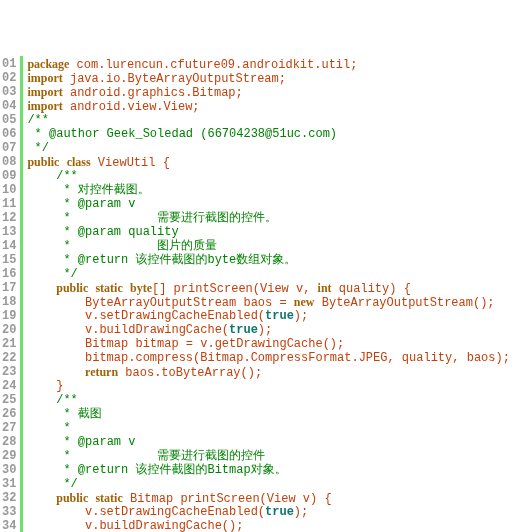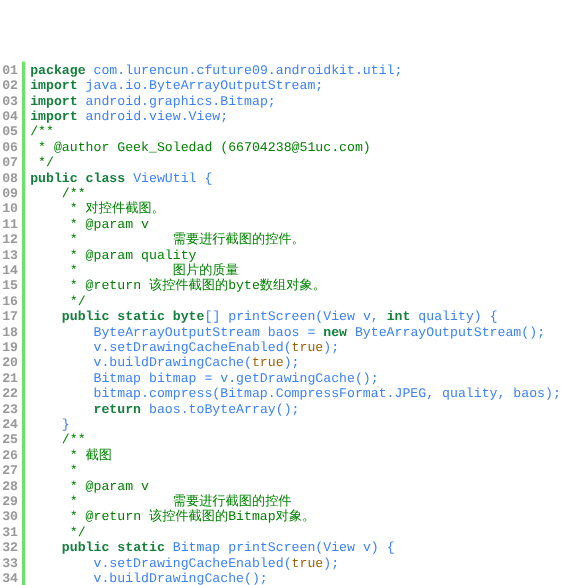--- a/index.html
+++ b/index.html
@@ -16,24 +16,24 @@
   background: #fff;
   color: #999;
   text-align: right;
   padding: 1px 4px 1px 2px;
   user-select: none;
   border-right: 3px solid #6ce26c;
 }
 .gutter .ln { display: block; height: 14px; font-weight: bold; }
 .code { padding: 1px 4px; flex: 1; overflow: hidden; }
 .line { display: block; height: 14px; }
-.kw { color: #15803d; font-weight: bold; }
+.kw { color: #a16207; font-weight: bold; font-family: Liberation Serif, serif; }
 .com { color: #008200; }
-.plain { color: #3b82f6; }
-.bool { color: #a16207; font-weight: normal; }
+.plain { color: #c2410c; }
+.bool { color: #0f766e; font-weight: bold; }
 </style>
 </head>
 <body>
 
 
 
 <div class="editor">
   <div class="gutter" id="gutter"><span class="ln">01</span><span class="ln">02</span><span class="ln">03</span><span class="ln">04</span><span class="ln">05</span><span class="ln">06</span><span class="ln">07</span><span class="ln">08</span><span class="ln">09</span><span class="ln">10</span><span class="ln">11</span><span class="ln">12</span><span class="ln">13</span><span class="ln">14</span><span class="ln">15</span><span class="ln">16</span><span class="ln">17</span><span class="ln">18</span><span class="ln">19</span><span class="ln">20</span><span class="ln">21</span><span class="ln">22</span><span class="ln">23</span><span class="ln">24</span><span class="ln">25</span><span class="ln">26</span><span class="ln">27</span><span class="ln">28</span><span class="ln">29</span><span class="ln">30</span><span class="ln">31</span><span class="ln">32</span><span class="ln">33</span><span class="ln">34</span></div>
   <div class="code" id="code"><span class="line"><span class="kw">package</span><span class="plain"> com.lurencun.cfuture09.androidkit.util;</span></span><span class="line"><span class="kw">import</span><span class="plain"> java.io.ByteArrayOutputStream;</span></span><span class="line"><span class="kw">import</span><span class="plain"> android.graphics.Bitmap;</span></span><span class="line"><span class="kw">import</span><span class="plain"> android.view.View;</span></span><span class="line"><span class="com">/**</span></span><span class="line"><span class="com"> * @author Geek_Soledad (66704238@51uc.com)</span></span><span class="line"><span class="com"> */</span></span><span class="line"><span class="kw">public</span><span class="plain"> </span><span class="kw">class</span><span class="plain"> ViewUtil {</span></span><span class="line"><span class="plain">    </span><span class="com">/**</span></span><span class="line"><span class="plain">    </span><span class="com"> * 对控件截图。</span></span><span class="line"><span class="plain">    </span><span class="com"> * @param v</span></span><span class="line"><span class="plain">    </span><span class="com"> *            需要进行截图的控件。</span></span><span class="line"><span class="plain">    </span><span class="com"> * @param quality</span></span><span class="line"><span class="plain">    </span><span class="com"> *            图片的质量</span></span><span class="line"><span class="plain">    </span><span class="com"> * @return 该控件截图的byte数组对象。</span></span><span class="line"><span class="plain">    </span><span class="com"> */</span></span><span class="line"><span class="plain">    </span><span class="kw">public</span><span class="plain"> </span><span class="kw">static</span><span class="plain"> </span><span class="kw">byte</span><span class="plain">[] printScreen(View v, </span><span class="kw">int</span><span class="plain"> quality) {</span></span><span class="line"><span class="plain">        ByteArrayOutputStream baos = </span><span class="kw">new</span><span class="plain"> ByteArrayOutputStream();</span></span><span class="line"><span class="plain">        v.setDrawingCacheEnabled(</span><span class="bool">true</span><span class="plain">);</span></span><span class="line"><span class="plain">        v.buildDrawingCache(</span><span class="bool">true</span><span class="plain">);</span></span><span class="line"><span class="plain">        Bitmap bitmap = v.getDrawingCache();</span></span><span class="line"><span class="plain">        bitmap.compress(Bitmap.CompressFormat.JPEG, quality, baos);</span></span><span class="line"><span class="plain">        </span><span class="kw">return</span><span class="plain"> baos.toByteArray();</span></span><span class="line"><span class="plain">    }</span></span><span class="line"><span class="plain">    </span><span class="com">/**</span></span><span class="line"><span class="plain">    </span><span class="com"> * 截图</span></span><span class="line"><span class="plain">    </span><span class="com"> *</span></span><span class="line"><span class="plain">    </span><span class="com"> * @param v</span></span><span class="line"><span class="plain">    </span><span class="com"> *            需要进行截图的控件</span></span><span class="line"><span class="plain">    </span><span class="com"> * @return 该控件截图的Bitmap对象。</span></span><span class="line"><span class="plain">    </span><span class="com"> */</span></span><span class="line"><span class="plain">    </span><span class="kw">public</span><span class="plain"> </span><span class="kw">static</span><span class="plain"> Bitmap printScreen(View v) {</span></span><span class="line"><span class="plain">        v.setDrawingCacheEnabled(</span><span class="bool">true</span><span class="plain">);</span></span><span class="line"><span class="plain">        v.buildDrawingCache();</span></span></div>
 </div>

